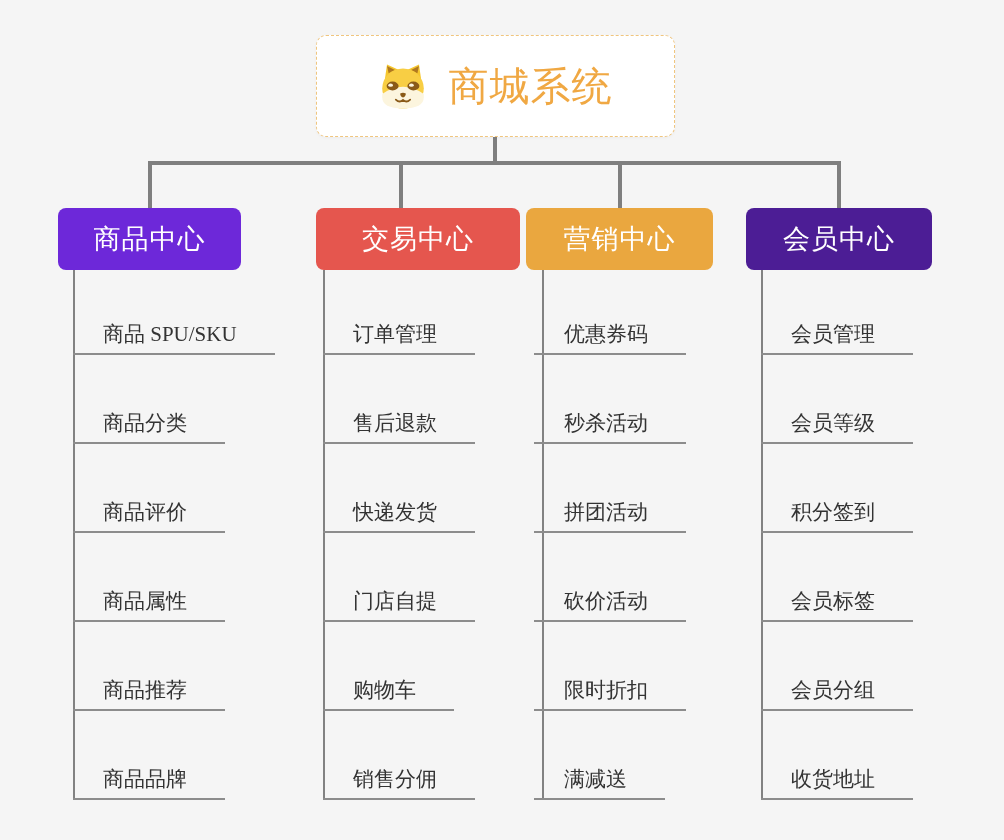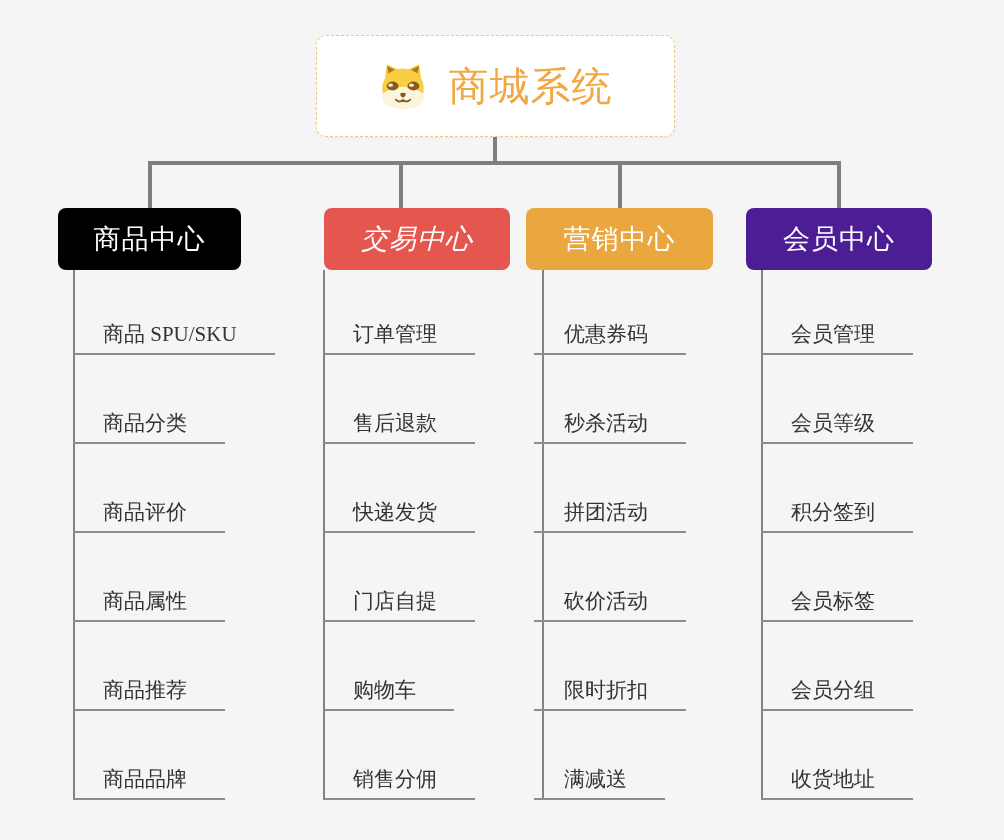--- a/index.html
+++ b/index.html
@@ -30,21 +30,21 @@
   .drop.d0 { left:148px; } .drop.d1 { left:399px; }
   .drop.d2 { left:618px; } .drop.d3 { left:837px; }
 
   
   .branch {
     position:absolute; top:208px; height:62px; border-radius:8px;
     display:flex; align-items:center; justify-content:center;
     color:#ffffff; font-size:27px; letter-spacing:1px; cursor:default;
   }
   .branch.b0 { left:58px;  width:183px; }
-  .branch.b1 { left:324px; width:186px;font-style:italic; }
+  .branch.b1 { left:316px; width:204px; }
   .branch.b2 { left:526px; width:187px; }
   .branch.b3 { left:746px; width:186px; }
 
   
   .trunk { position:absolute; top:270px; width:2px; height:530px; background:#828282; }
   .trunk.t0 { left:73px; }  .trunk.t1 { left:323px; }
   .trunk.t2 { left:542px; } .trunk.t3 { left:761px; }
 
   
   .leaf {
@@ -82,21 +82,21 @@
       <ellipse cx="17" cy="30" rx="7.5" ry="5.5" fill="#8a5a18"></ellipse>
       <ellipse cx="43" cy="30" rx="7.5" ry="5.5" fill="#8a5a18"></ellipse>
       <ellipse cx="14.5" cy="29" rx="3" ry="2" fill="#fcf5de"></ellipse>
       <ellipse cx="40.5" cy="29" rx="3" ry="2" fill="#fcf5de"></ellipse>
       <path d="M26.5,39.5 Q30,37.5 33.5,39.5 Q33.5,43.5 30,44.5 Q26.5,43.5 26.5,39.5 Z" fill="#8a5a18"></path>
       <path d="M21,47 Q25.5,51.5 30,47.5 Q34.5,51.5 39,47" stroke="#8a5a18" stroke-width="2.2" fill="none" stroke-linecap="round"></path>
     </svg>
     <span class="root-title">商城系统</span>
   </div>
 
-  <div class="branch b0" style="background: #000000;">
+  <div class="branch b0" style="background: #6d28d9;">
     <span>商品中心</span>
   </div>
   <div class="branch b1" style="background: rgb(229, 86, 78);">
     <span>交易中心</span>
   </div>
   <div class="branch b2" style="background: rgb(234, 167, 63);">
     <span>营销中心</span>
   </div>
   <div class="branch b3" style="background: #4c1d95;">
     <span>会员中心</span>

